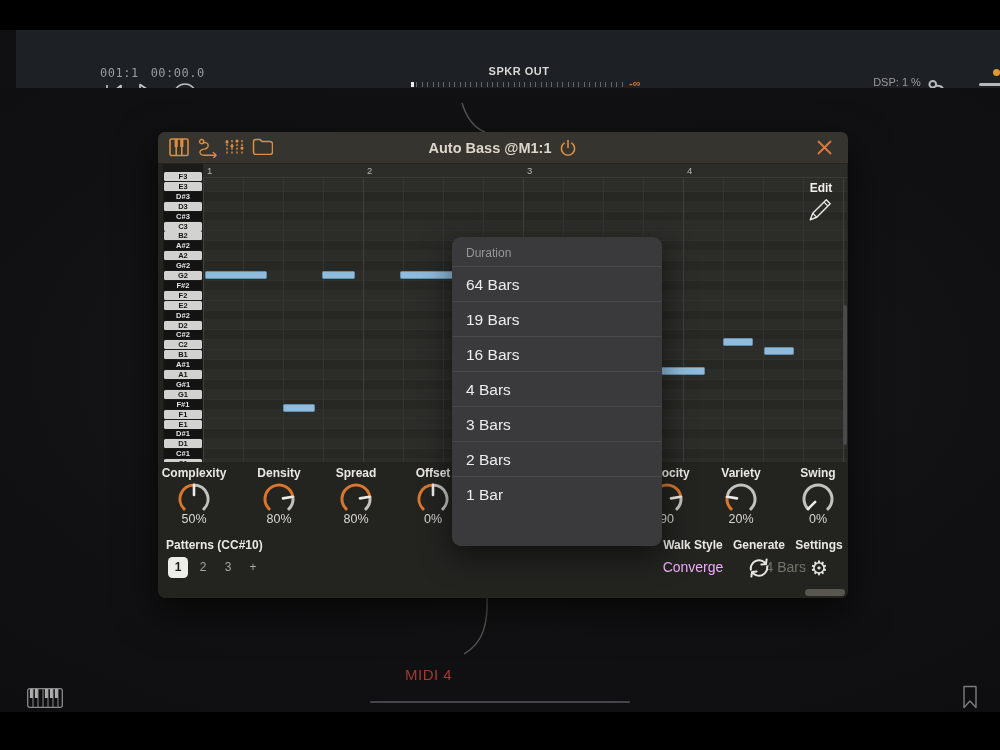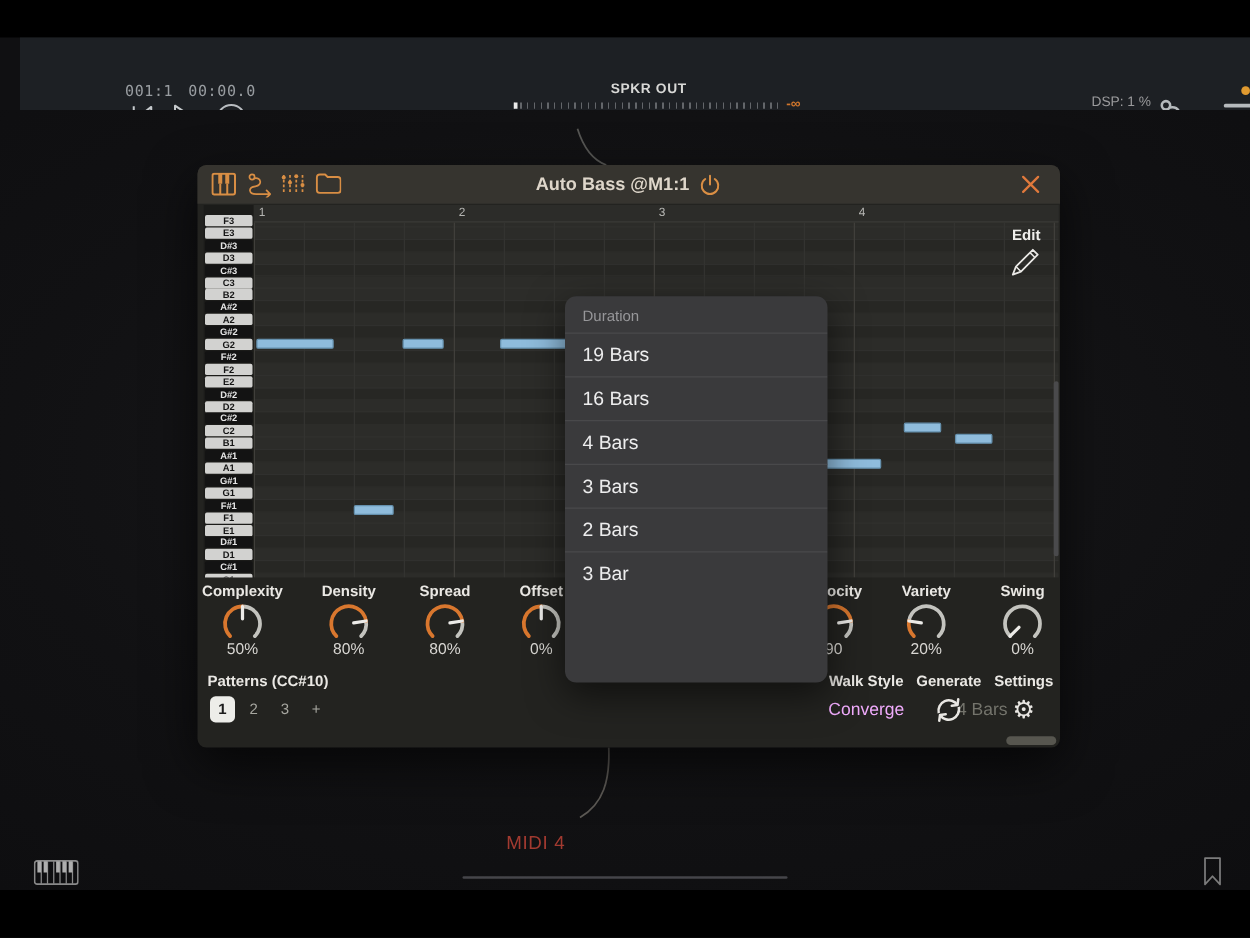--- a/index.html
+++ b/index.html
@@ -384,25 +384,26 @@
 
       <div class="abs foot-head" style="left:621px">Settings</div>
       <div class="abs gear">⚙</div>
 
       <div class="abs scroll-pill"></div>
     </div>
 
     <div class="abs popup" style="top:149px">
       <div class="popup-header">Duration</div>
       <div id="duration-items">
+          <div class="menu-item">64 Bars</div>
           <div class="menu-item">19 Bars</div>
           <div class="menu-item">16 Bars</div>
           <div class="menu-item">4 Bars</div>
           <div class="menu-item">3 Bars</div>
           <div class="menu-item">2 Bars</div>
-          <div class="menu-item">3 Bar</div>
+          <div class="menu-item">1 Bar</div>
         </div>
     </div>
 
   </div>
 
   <div class="abs strip-bottom"></div>
 </div>
 
 </body></html>

